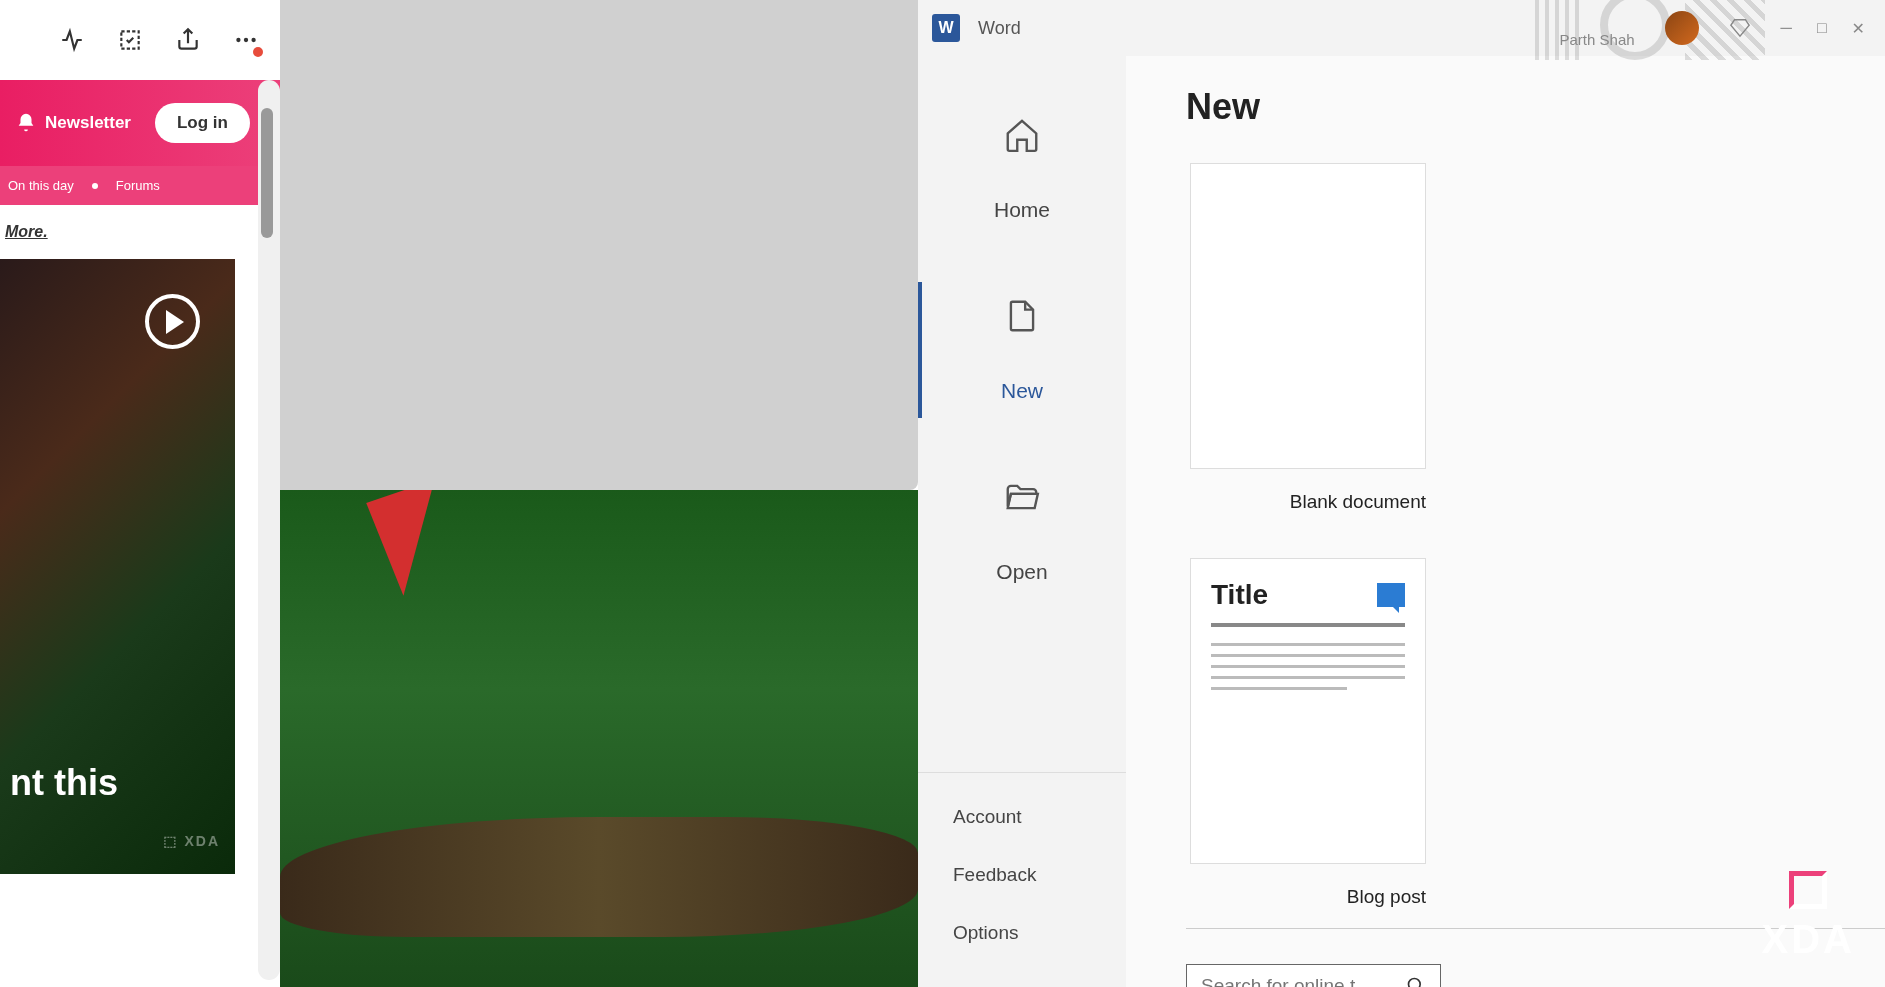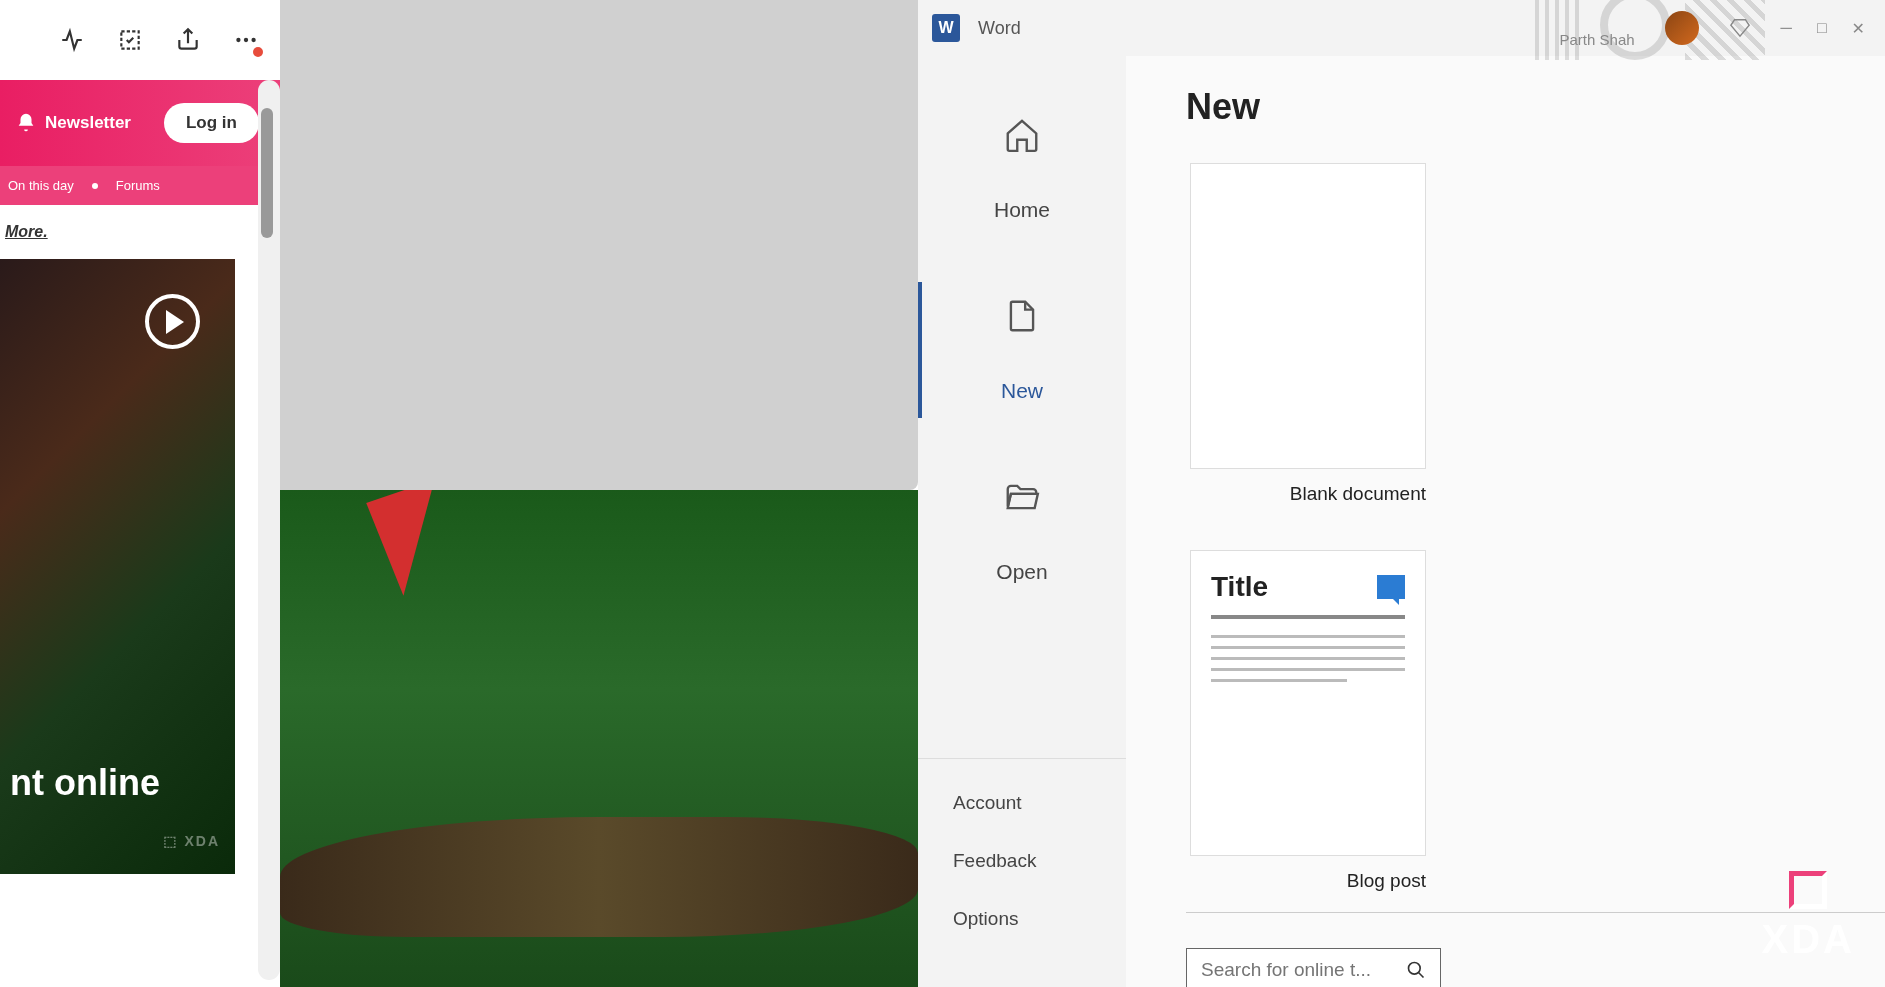--- a/index.html
+++ b/index.html
@@ -5,21 +5,21 @@
     * { margin: 0; padding: 0; box-sizing: border-box; font-family: 'Segoe UI', Arial, sans-serif; }
     body { width: 1885px; height: 987px; overflow: hidden; position: relative; background: #fff; }
     
     
     .browser-section { position: absolute; left: 0; top: 0; width: 280px; height: 987px; background: #fff; }
     .browser-toolbar { height: 80px; display: flex; align-items: center; justify-content: flex-end; gap: 30px; padding-right: 20px; }
     .toolbar-icon { width: 28px; height: 28px; display: flex; align-items: center; justify-content: center; color: #333; cursor: pointer; }
     .toolbar-icon-badge { position: relative; }
     .toolbar-icon-badge::after { content: ''; position: absolute; bottom: -3px; right: -3px; width: 10px; height: 10px; background: #e74c3c; border-radius: 50%; }
     
-    .pink-bar { background: linear-gradient(to right, #e91e63, #ec407a); height: 86px; display: flex; align-items: center; padding: 0 15px; gap: 33px; position: relative; }
+    .pink-bar { background: linear-gradient(to right, #e91e63, #ec407a); height: 86px; display: flex; align-items: center; padding: 0 15px; gap: 24px; position: relative; }
     .newsletter-btn { display: flex; align-items: center; gap: 8px; color: #fff; font-weight: 600; font-size: 17px; }
     .login-btn { background: #fff; color: #333; border-radius: 25px; padding: 10px 22px; font-weight: 700; font-size: 17px; cursor: pointer; }
     
     .nav-links { background: #ec407a; padding: 12px 8px; display: flex; align-items: center; gap: 18px; color: #fff; font-size: 13px; font-weight: 500; }
     .nav-dot { width: 6px; height: 6px; background: #fff; border-radius: 50%; }
     
     .more-link { padding: 18px 5px; }
     .more-link a { color: #333; font-style: italic; font-weight: 700; text-decoration: underline; font-size: 16px; }
     
     .video-thumb { position: relative; width: 235px; height: 615px; background: linear-gradient(135deg, #2a1a1a 0%, #4a2a1a 30%, #1a3a1a 60%, #0a2a0a 100%); overflow: hidden; }
@@ -54,29 +54,29 @@
     
     .word-body { display: flex; height: calc(100% - 56px); }
     
     .word-sidebar { width: 208px; background: #f3f3f3; padding-top: 30px; display: flex; flex-direction: column; position: relative; }
     .sidebar-nav-item { display: flex; flex-direction: column; align-items: center; padding: 30px 0 45px; cursor: pointer; position: relative; gap: 26px; }
     .sidebar-nav-item.active::before { content: ''; position: absolute; left: 0; top: 15px; bottom: 30px; width: 4px; background: #2b579a; }
     .sidebar-nav-item.active .nav-label { color: #2b579a; }
     .nav-icon { width: 38px; height: 38px; color: #555; margin-bottom: 18px; }
     .nav-label { font-size: 21px; color: #444; }
     
-    .sidebar-bottom { position: absolute; bottom: 24px; left: 0; width: 100%; padding: 15px 35px; border-top: 1px solid #ddd; }
+    .sidebar-bottom { position: absolute; bottom: 10px; left: 0; width: 100%; padding: 15px 35px; border-top: 1px solid #ddd; }
     .sidebar-bottom-item { padding: 18px 0; color: #444; font-size: 19px; cursor: pointer; }
     
     .word-content { flex: 1; background: #fafafa; padding: 30px 60px; overflow: auto; }
     .content-title { font-size: 36px; font-weight: 600; color: #222; margin-bottom: 35px; }
     
     .templates { display: flex; flex-direction: column; gap: 45px; }
     .template-item { display: flex; flex-direction: column; align-items: flex-end; width: 240px; cursor: pointer; }
-    .template-preview { width: 236px; height: 306px; background: #fff; border: 1px solid #ddd; margin-bottom: 14px; padding: 20px; }
+    .template-preview { width: 236px; height: 306px; background: #fff; border: 1px solid #ddd; margin-bottom: 22px; padding: 20px; }
     .template-label { font-size: 19px; color: #222; font-weight: 500; }
     
     .blog-preview-content { display: flex; flex-direction: column; }
     .blog-title-row { display: flex; justify-content: space-between; align-items: center; margin-bottom: 12px; }
     .blog-title-text { font-size: 28px; font-weight: 800; color: #222; }
     .blog-comment-icon { width: 28px; height: 24px; background: #2b7cd3; position: relative; }
     .blog-comment-icon::after { content: ''; position: absolute; bottom: -6px; right: 6px; width: 0; height: 0; border-right: 8px solid #2b7cd3; border-bottom: 8px solid transparent; }
     .blog-line { height: 3px; background: #bbb; margin-bottom: 8px; }
     .blog-line.thick { height: 4px; background: #888; }
     
@@ -137,21 +137,21 @@
   </div>
 
   <div class="more-link">
     <a>More.</a>
   </div>
 
   <div class="video-thumb">
     <div class="play-overlay">
       <div class="play-triangle"></div>
     </div>
-    <div class="video-title">nt online</div>
+    <div class="video-title">nt this</div>
     <div class="xda-watermark">⬚ XDA</div>
   </div>
 
   <div class="scrollbar-track">
     <div class="scrollbar-thumb"></div>
   </div>
 </div>
 
 <div class="middle-section">
   <div class="nature-bg">

